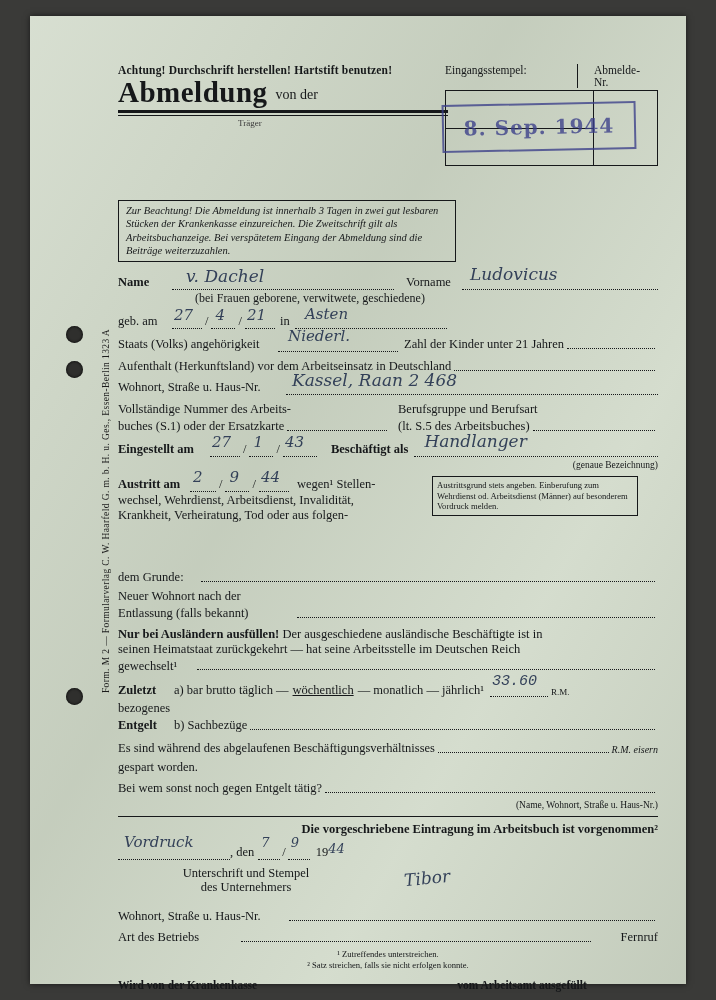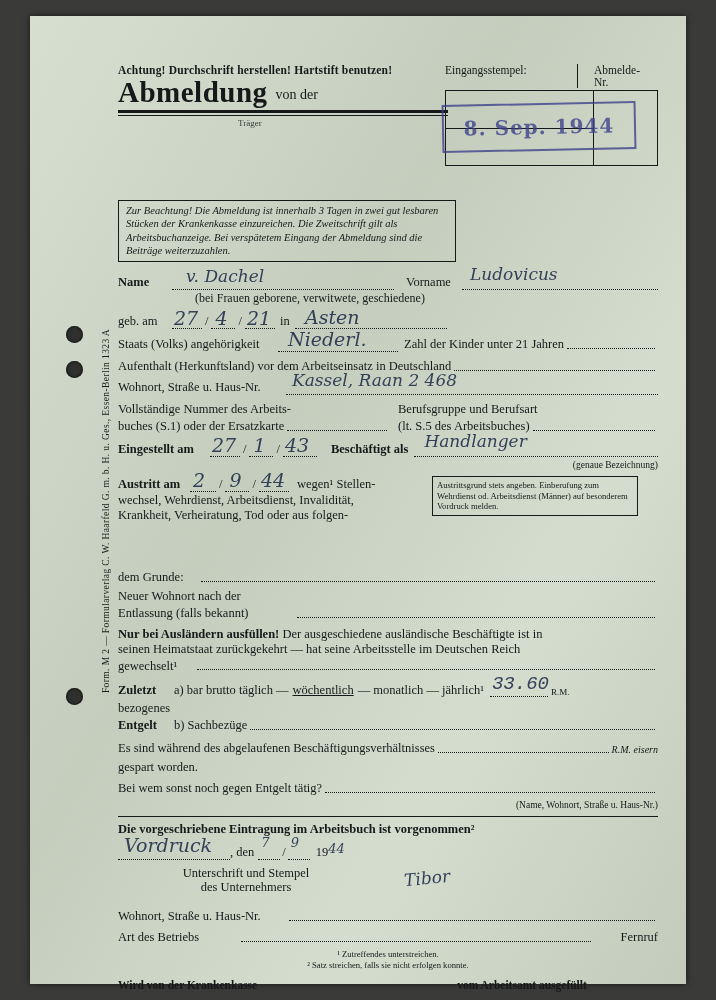--- a/index.html
+++ b/index.html
@@ -98,21 +98,21 @@
   .body{margin-top:12px;font-size:12.5px;line-height:1.18;}
   .row{display:flex;align-items:flex-end;margin-bottom:4px;position:relative;}
   .lbl{font-weight:bold;}
   .dots{flex:1;border-bottom:1px dotted #16181a;margin:0 3px 3px 3px;height:13px;}
   .center-sub{text-align:center;font-size:12px;margin-top:-3px;}
 
   .hand{
     font-family:"DejaVu Serif", serif;
     color:#23314d;
     font-style:italic;
-    font-size:19px;
+    font-size:15px;
     white-space:nowrap;
     opacity:.9;
   }
   .hand.sm{font-size:13px;}
   .hand.lg{font-size:17px;}
 
   .fieldline{
     border-bottom:1px dotted #16181a;
     position:relative;
     min-height:15px;
@@ -350,21 +350,21 @@
         <div style="font-size:10px;font-style:italic;">R.M. eisern</div>
       </div>
       <div>gespart worden.</div>
 
       <div class="row" style="margin-top:4px;">
         <div>Bei wem sonst noch gegen Entgelt tätig?</div>
         <div class="dots"></div>
       </div>
       <div style="text-align:right;font-size:9.5px;">(Name, Wohnort, Straße u. Haus-Nr.)</div>
 
-      <div style="border-top:1px solid #16181a;margin-top:5px;padding-top:5px;">
+      <div style="border-top:1px solid #16181a;margin-top:5px;padding-top:5px;text-align:right;">
         <div class="lbl">Die vorgeschriebene Eintragung im Arbeitsbuch ist vorgenommen²</div>
       </div>
 
       <div style="display:flex;margin-top:5px;position:relative;">
         <div style="flex:1;position:relative;padding-top:2px;">
           <div style="display:flex;align-items:flex-end;">
             <div class="fieldline" style="width:112px;position:relative;">
               <span class="hand" style="position:absolute;left:6px;top:-10px;">Vordruck</span>
             </div>
             <span>, den</span>

